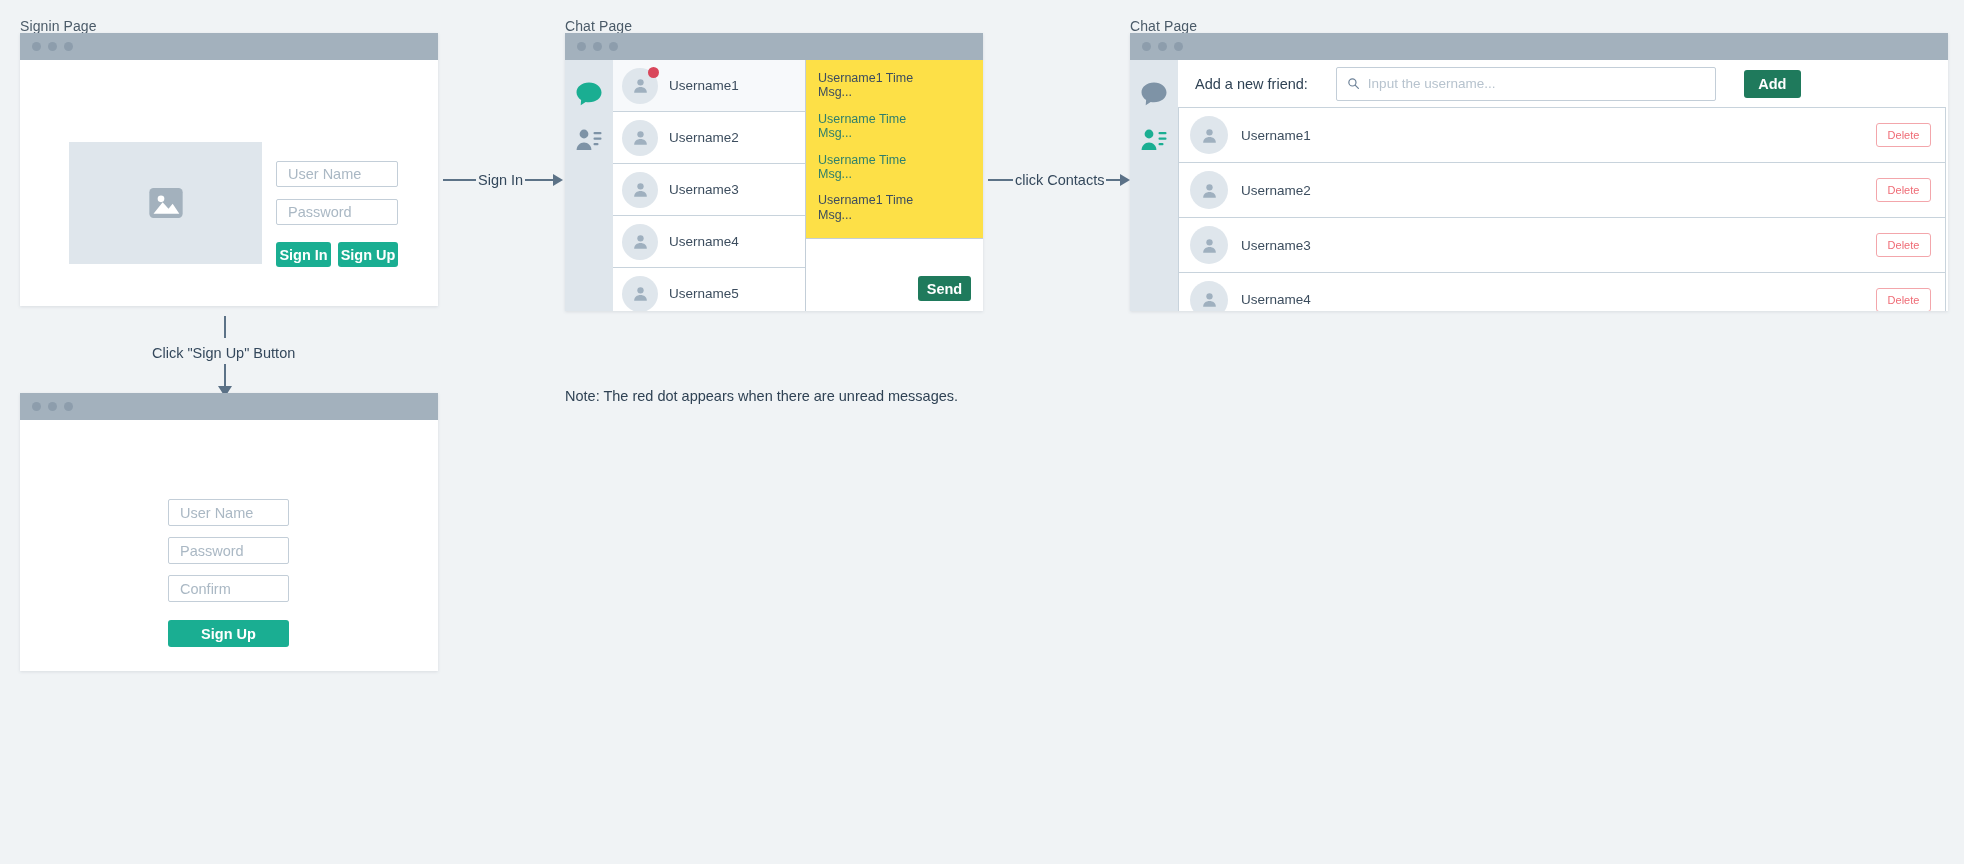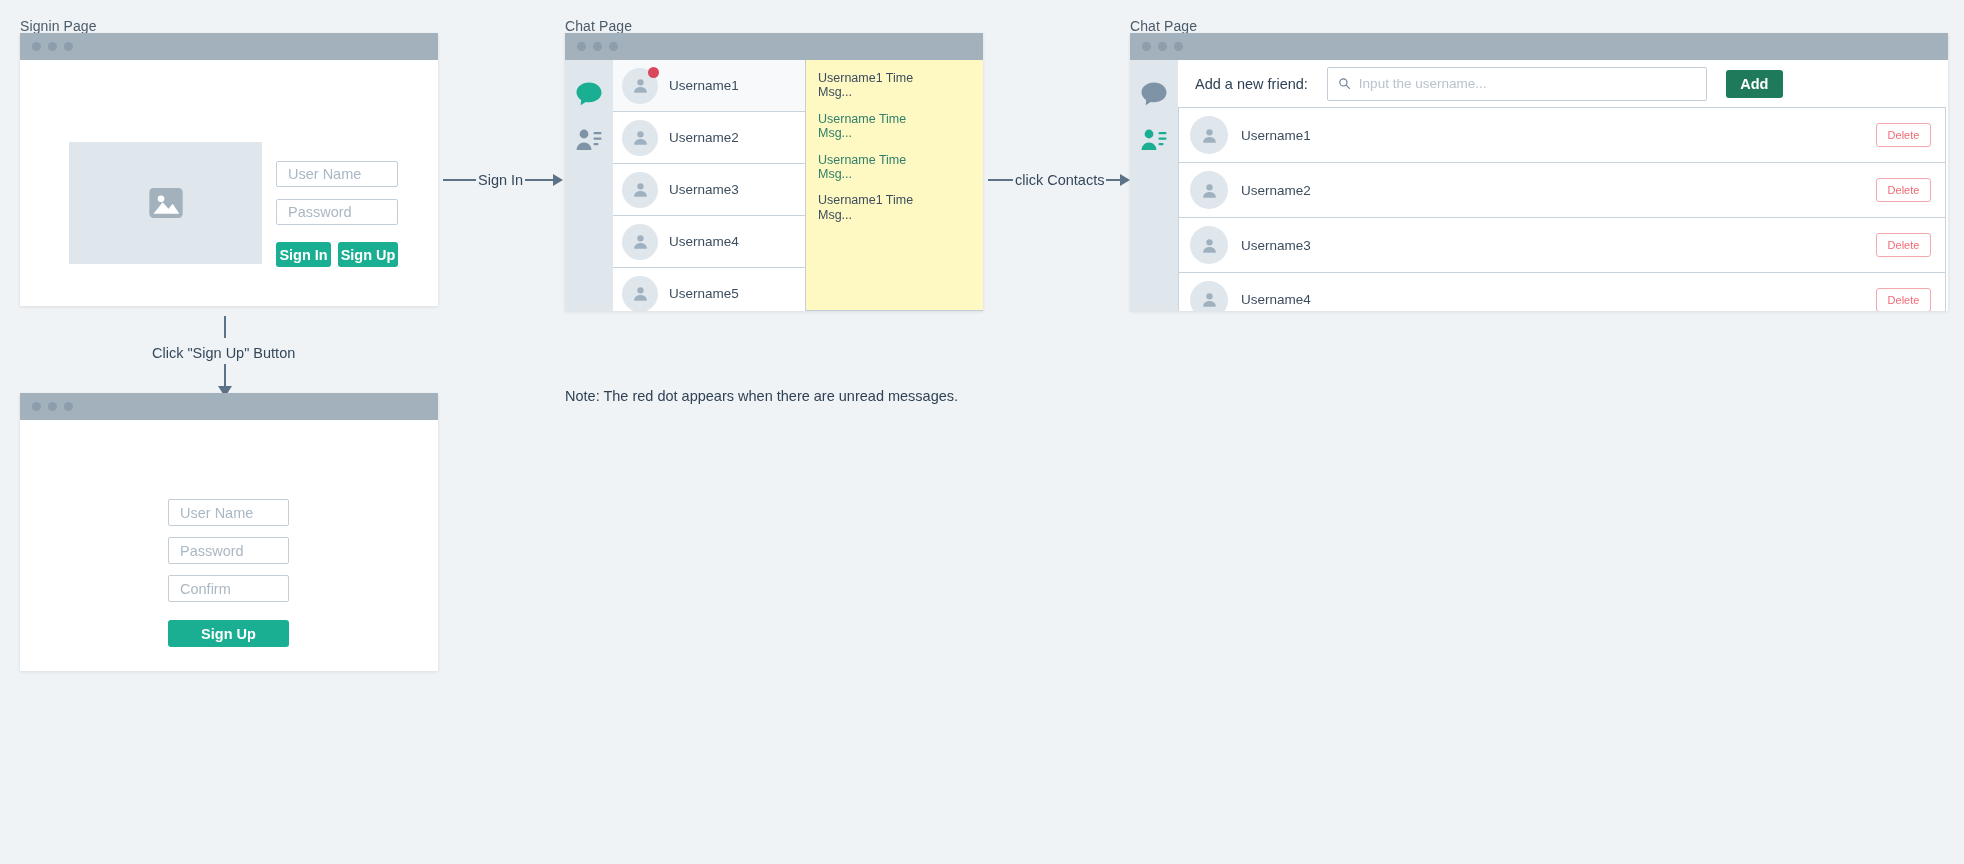--- a/index.html
+++ b/index.html
@@ -150,41 +150,41 @@
     display: flex; align-items: center; justify-content: center;
     flex-shrink: 0;
   }
   .avatar svg { width: 19px; height: 19px; }
   .unread-dot {
     position: absolute; top: -1px; right: -1px;
     width: 11px; height: 11px; border-radius: 50%;
     background: #d9475b;
   }
   .uname { font-size: 13.5px; color: #3c4d5e; }
-  .chat-main { flex: 1; display: flex; flex-direction: column; background: #fef9c3; }
+  .chat-main { flex: 1; display: flex; flex-direction: column; background: #fde047; }
   .msg-area {
     flex: 1; padding: 11px 12px 0 12px;
     border-bottom: 1px solid #c3ced8; overflow: hidden;
   }
   .msg { margin-bottom: 12px; line-height: 1.15; }
   .msg-line { font-size: 12.5px; color: #3c4d5e; }
   .msg.out .msg-line { color: #2f7f6b; }
   .compose { height: 72px; position: relative; background: #fff; }
   #send-btn { position: absolute; right: 12px; bottom: 10px; width: 53px; height: 25px; }
   .note {
     position: absolute; left: 565px; top: 388px;
     font-size: 14.5px; color: #2f4254; white-space: nowrap;
   }
 
   
   #contacts-window { left: 1130px; top: 33px; width: 818px; height: 278px; }
   .contacts-main { flex: 1; display: flex; flex-direction: column; background: #fff; }
   .addbar {
     height: 47px; display: flex; align-items: center;
-    padding: 0 13px 0 17px; gap: 19px; background: #fff;
+    padding: 0 13px 0 17px; gap: 28px; background: #fff;
   }
   .addbar-label { font-size: 14.5px; color: #2f4254; white-space: nowrap; }
   .search-field {
     flex: 1; height: 27px;
     border: 1px solid #c3ced8; border-radius: 2px;
     display: flex; align-items: center; gap: 8px; padding: 16px 10px;
     max-width: 380px;
   }
   .search-field svg { width: 13px; height: 13px; flex-shrink: 0; }
   .search-ph { font-size: 13.5px; color: #b7c3ce; }
@@ -351,20 +351,23 @@
             </div>
             <div class="msg out">
               <div class="msg-line">Username Time</div>
               <div class="msg-line">Msg...</div>
             </div>
             <div class="msg in">
               <div class="msg-line">Username1 Time</div>
               <div class="msg-line">Msg...</div>
             </div>
           </div>
+          <div class="compose">
+            <div class="btn btn-green" id="send-btn">Send</div>
+          </div>
         </div>
 
       </div>
     </div>
   </div>
 
   <div class="note">Note: The red dot appears when there are unread messages.</div>
 
   <div class="arrow-h" style="left:988px; top:172px;">
     <div class="line" style="width:25px;"></div>

